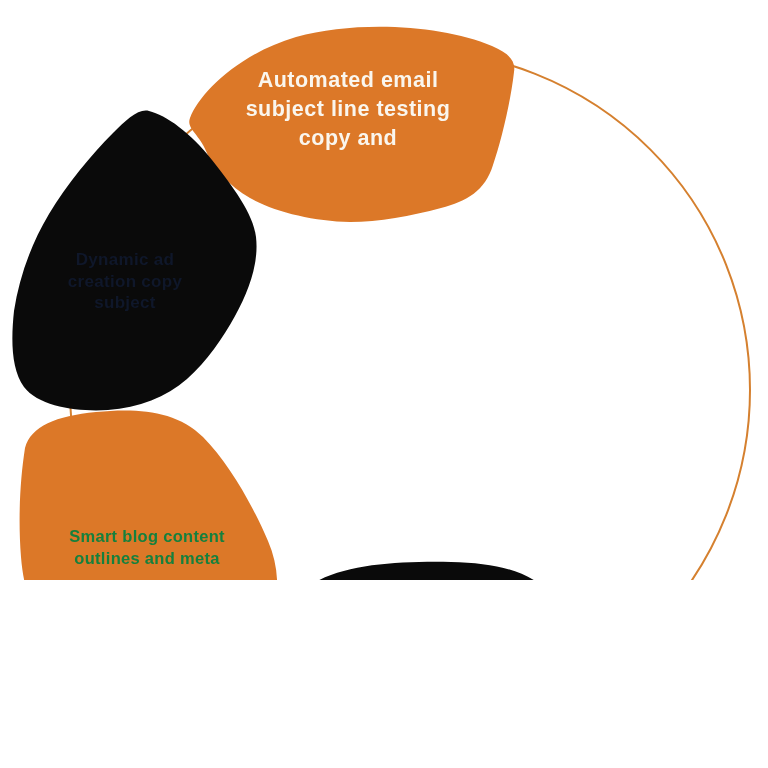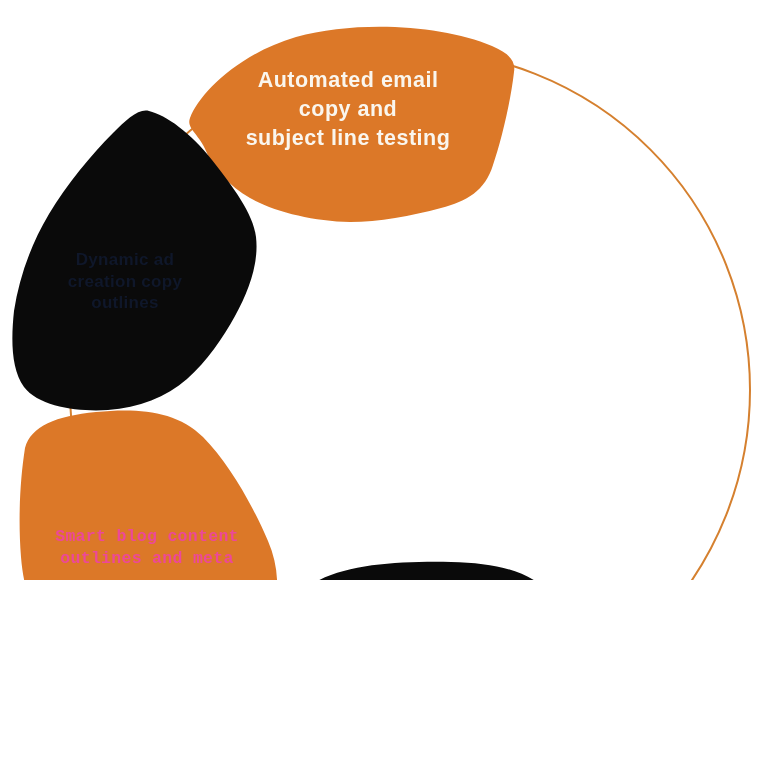--- a/index.html
+++ b/index.html
@@ -74,29 +74,29 @@
              C 563 611, 568 641, 566 669
              C 565 686, 559 701, 549 716
              C 536 734, 508 746, 473 753
              C 433 760, 384 757, 344 745
              C 309 735, 274 717, 257 702
              C 247 693, 241 692, 243 687 Z" fill="#0A0A0A"></path>
   </svg>
 
   <div class="label" id="label-automated-email" style="color: rgb(250, 246, 238);">
     <div class="line">Automated email</div>
+    <div class="line">subject line testing</div>
     <div class="line">copy and</div>
-    <div class="line">subject line testing</div>
   </div>
 
   <div class="label" id="label-dynamic-ad" style="color: #0f172a;">
     <div class="line">Dynamic ad</div>
     <div class="line">creation copy</div>
-    <div class="line">outlines</div>
+    <div class="line">subject</div>
   </div>
 
-  <div class="label" id="label-smart-blog" style="color: #ec4899; font-family: Liberation Mono, monospace;">
+  <div class="label" id="label-smart-blog" style="color: #15803d;">
     <div class="line">Smart blog content</div>
     <div class="line">outlines and meta</div>
   </div>
 
 
 </div>
 
 </body></html>

